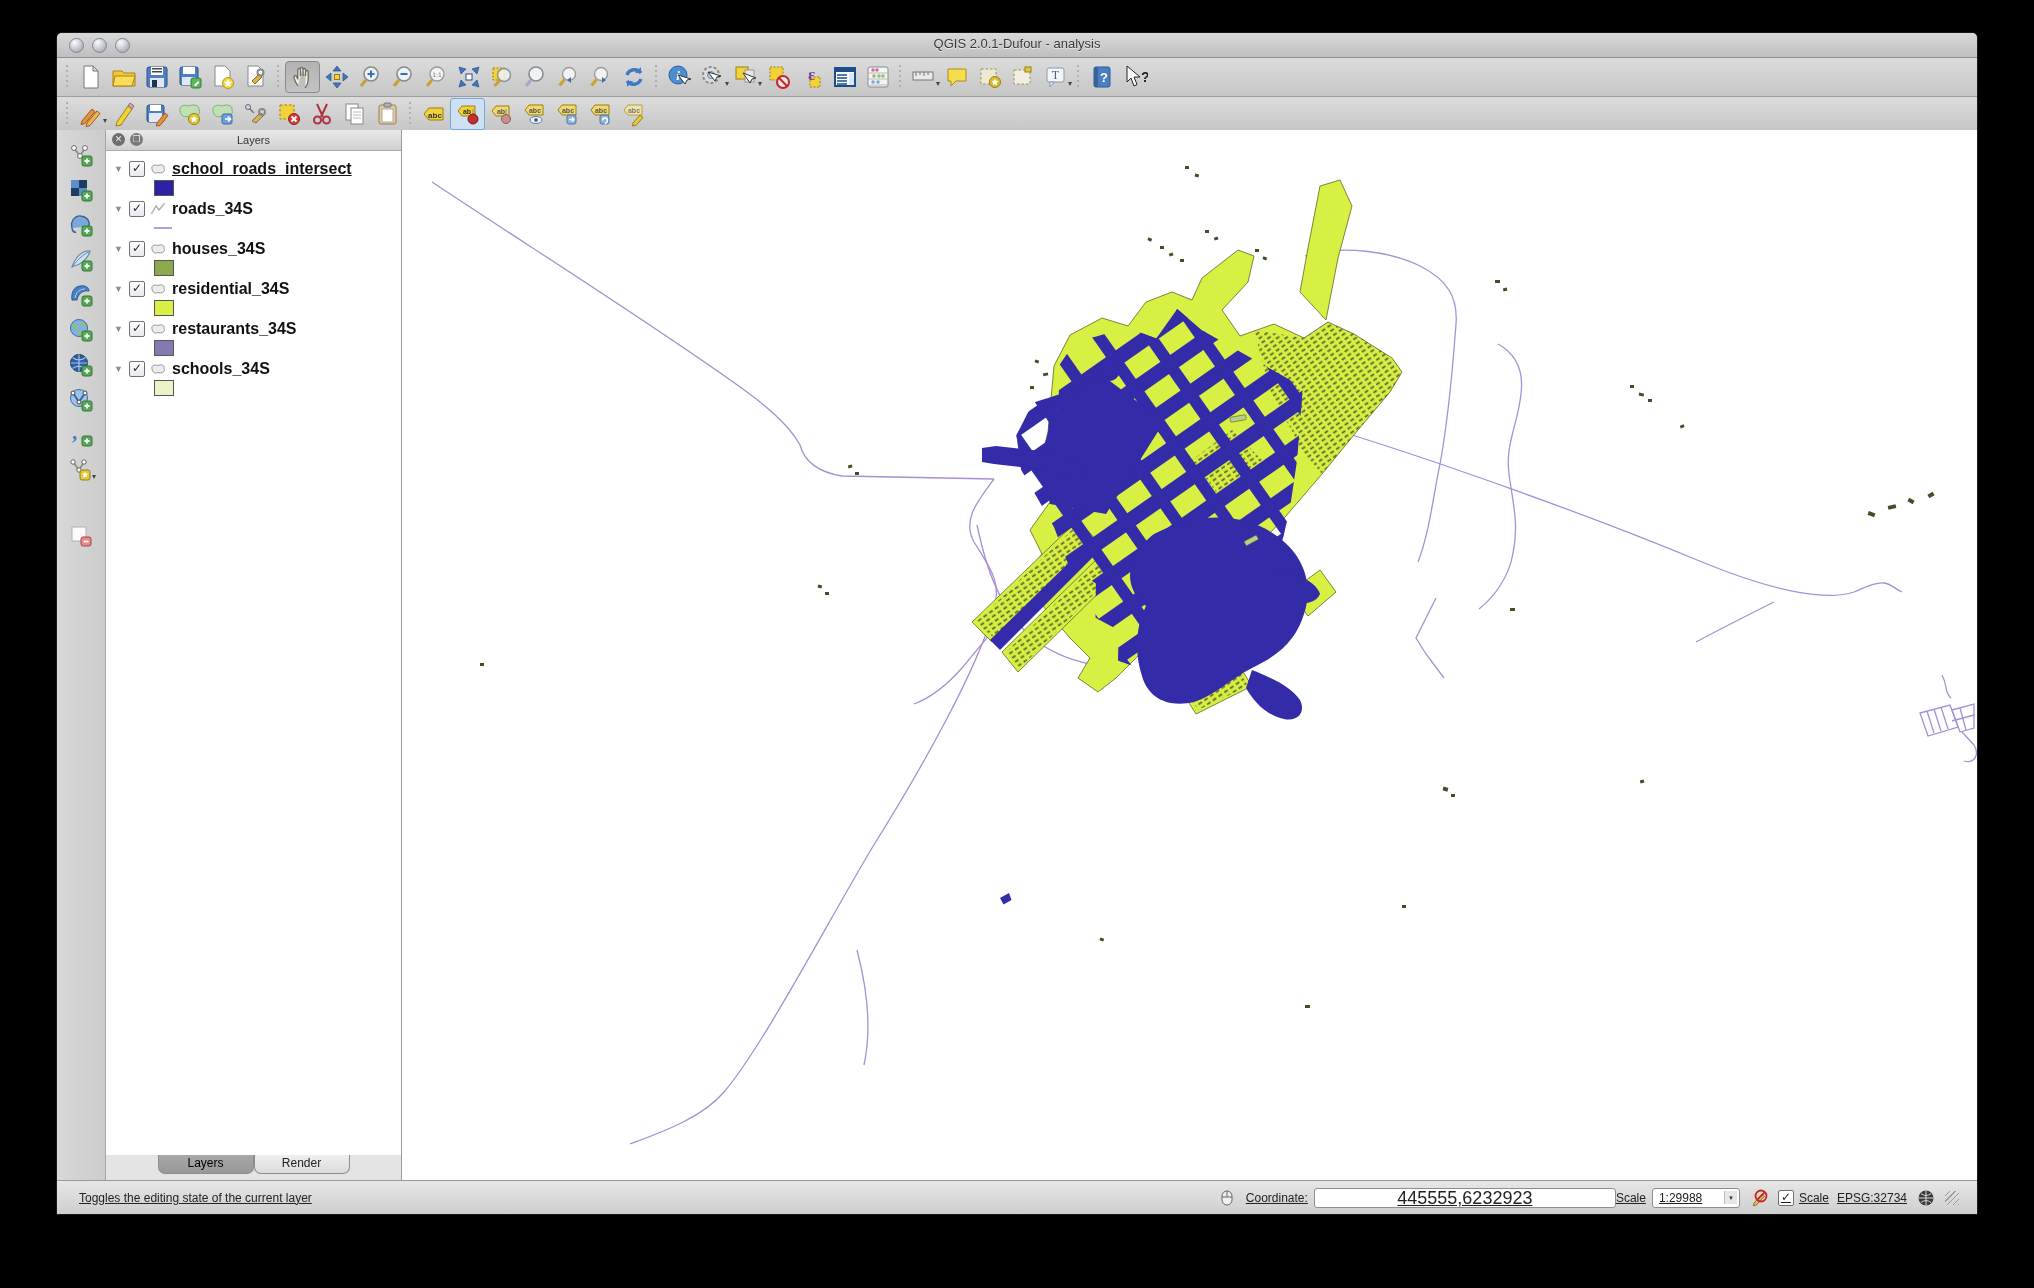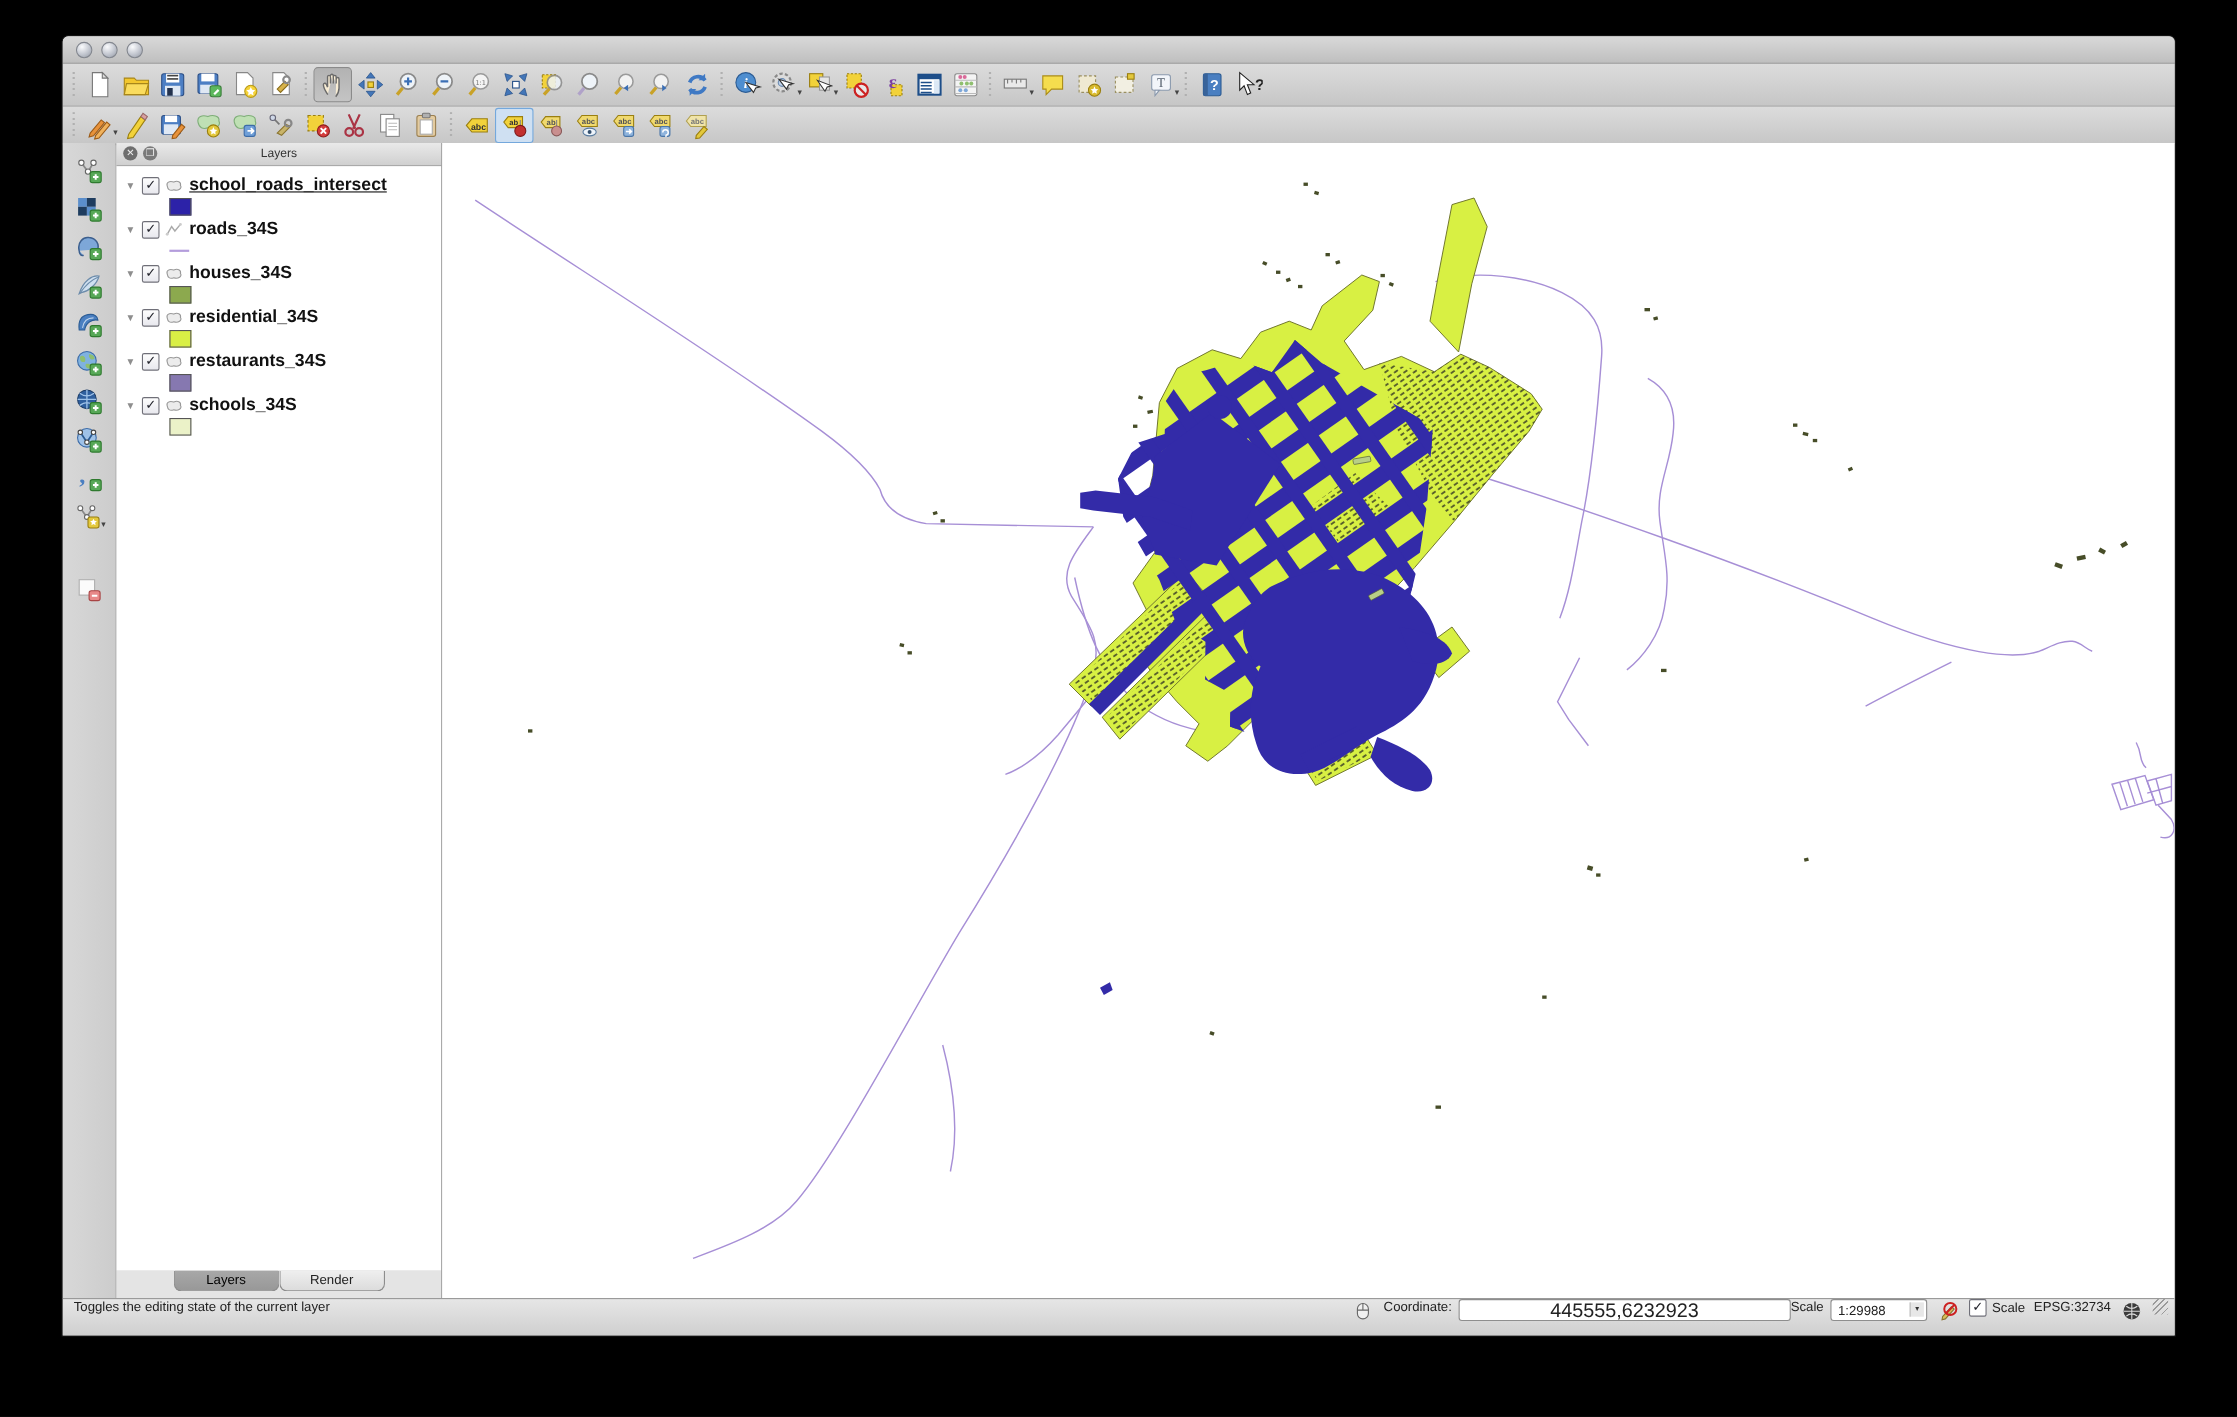--- a/index.html
+++ b/index.html
@@ -62,21 +62,21 @@
   .map svg{position:absolute;left:0;top:0;}
   .road{stroke:var(--c-roads);fill:none;stroke-width:1.3px;}
   .yel{fill:var(--c-residential);stroke:var(--c-residential_outline);stroke-width:.9px;}
   .blue{fill:var(--c-school_roads_intersect);stroke:none;}
   .grid line{stroke:var(--c-school_roads_intersect);}
   .hm{fill:var(--c-houses);}
   .hatchfill{fill:url(#hp);stroke:none;}
   .rod{fill:var(--c-restaurants_detail);stroke:#55603a;stroke-width:.6px;}
   
   .statusbar{position:absolute;left:0;right:0;bottom:0;height:33px;background:linear-gradient(#e6e6e6,#cfcfcf);
-    border-top:1px solid #9a9a9a;display:flex;align-items:flex-start;font-size:12px;color:#222;padding:0 6px;}
+    border-top:1px solid #9a9a9a;display:flex;align-items:center;font-size:12px;color:#222;padding:0 18px;text-decoration:underline;}
   .status-msg{flex:1;padding-left:4px;}
   .sb-item{margin-left:8px;display:flex;align-items:center;flex:0 0 auto;}
   .coord-input{width:300px;height:18px;border:1px solid #8e8e8e;border-radius:3px;background:#fff;
     text-align:center;font-size:18px;line-height:18px;margin-left:6px;}
   .scale-combo{width:80px;height:18px;border:1px solid #8e8e8e;border-radius:3px;background:#fff;
     margin-left:6px;position:relative;font-size:12px;line-height:18px;padding-left:6px;}
   .scale-combo .arrow{position:absolute;right:2px;top:2px;width:12px;height:13px;background:#e7e7e7;
     border-left:1px solid #bbb;font-size:7px;text-align:center;line-height:13px;color:#333;}
   .sb-cb{width:14px;height:14px;border:1px solid #6f6f78;border-radius:2px;background:#fff;font-size:12px;
     line-height:13px;text-align:center;font-weight:bold;color:#23242c;margin-right:5px;}
@@ -88,20 +88,21 @@
 <body>
 
 <div class="window">
 
   <div class="titlebar">
     <div class="lights">
       <div class="light"></div>
       <div class="light"></div>
       <div class="light"></div>
     </div>
+    <div class="title">QGIS 2.0.1-Dufour - analysis</div>
   </div>
 
   <div class="toolbar tb1">
     <div class="sep"></div>
     <div class="tbtn">
         <svg class="ic" viewBox="0 0 26 26">
           <path d="M6,2 h9 l5,5 v17 h-14 z" fill="#fff" stroke="#777"></path>
           <path d="M15,2 l5,5 h-5 z" fill="#ddd" stroke="#777"></path>
         </svg>
       </div>

